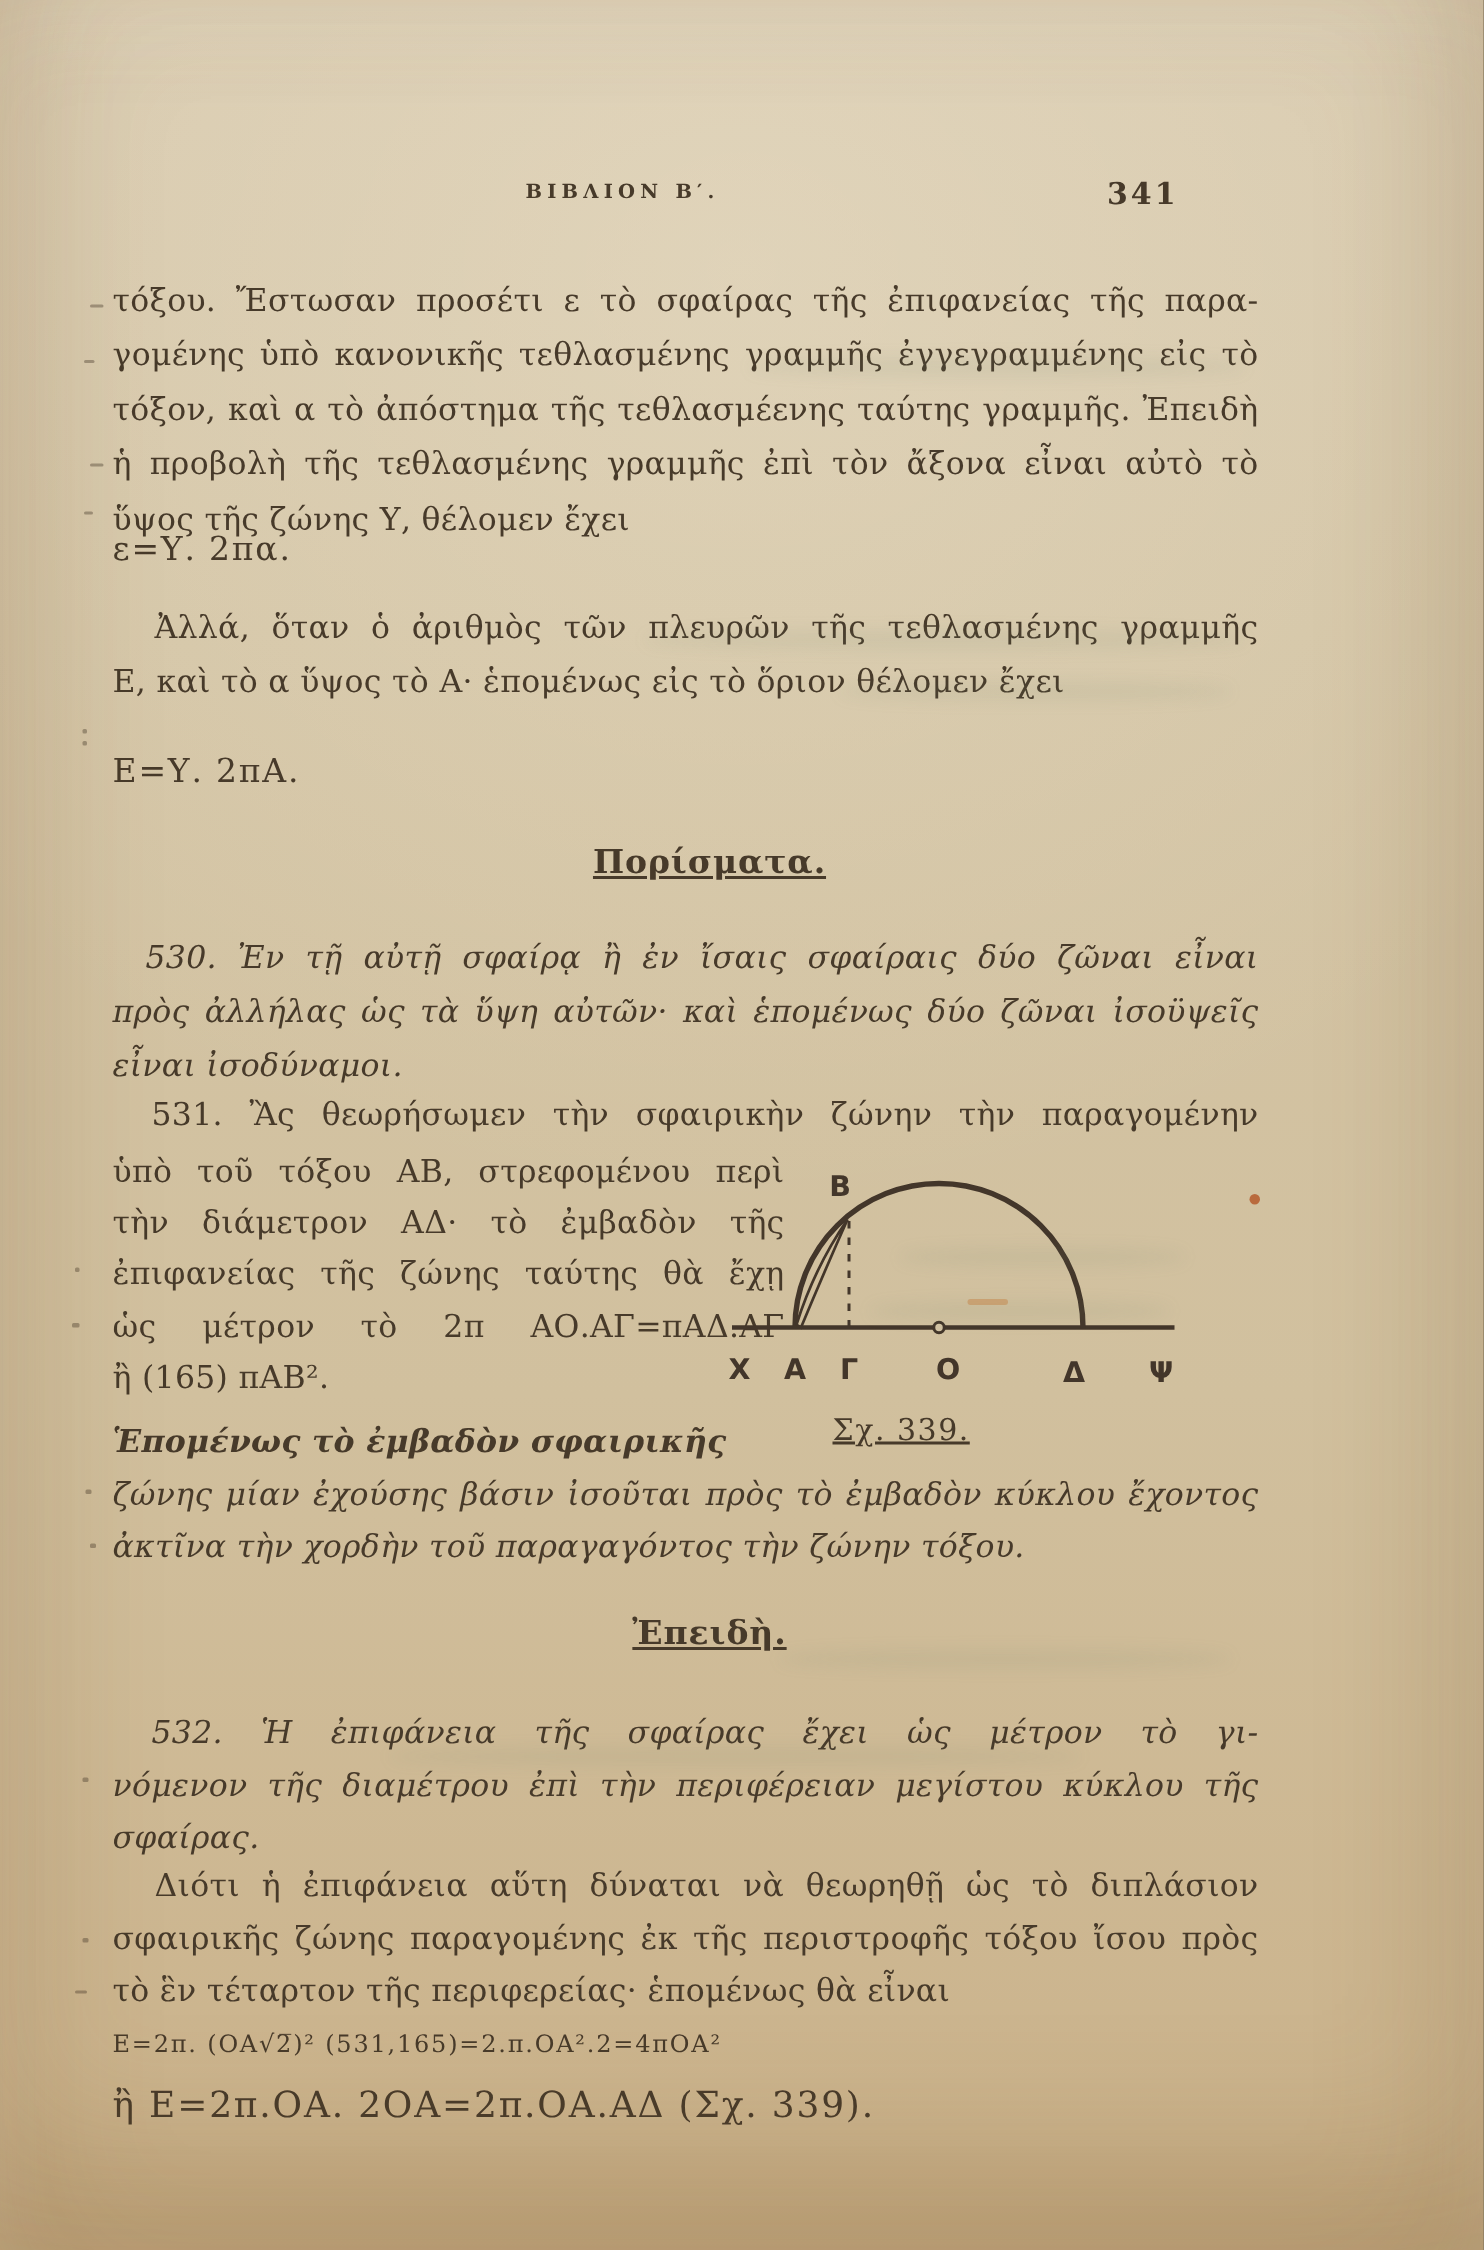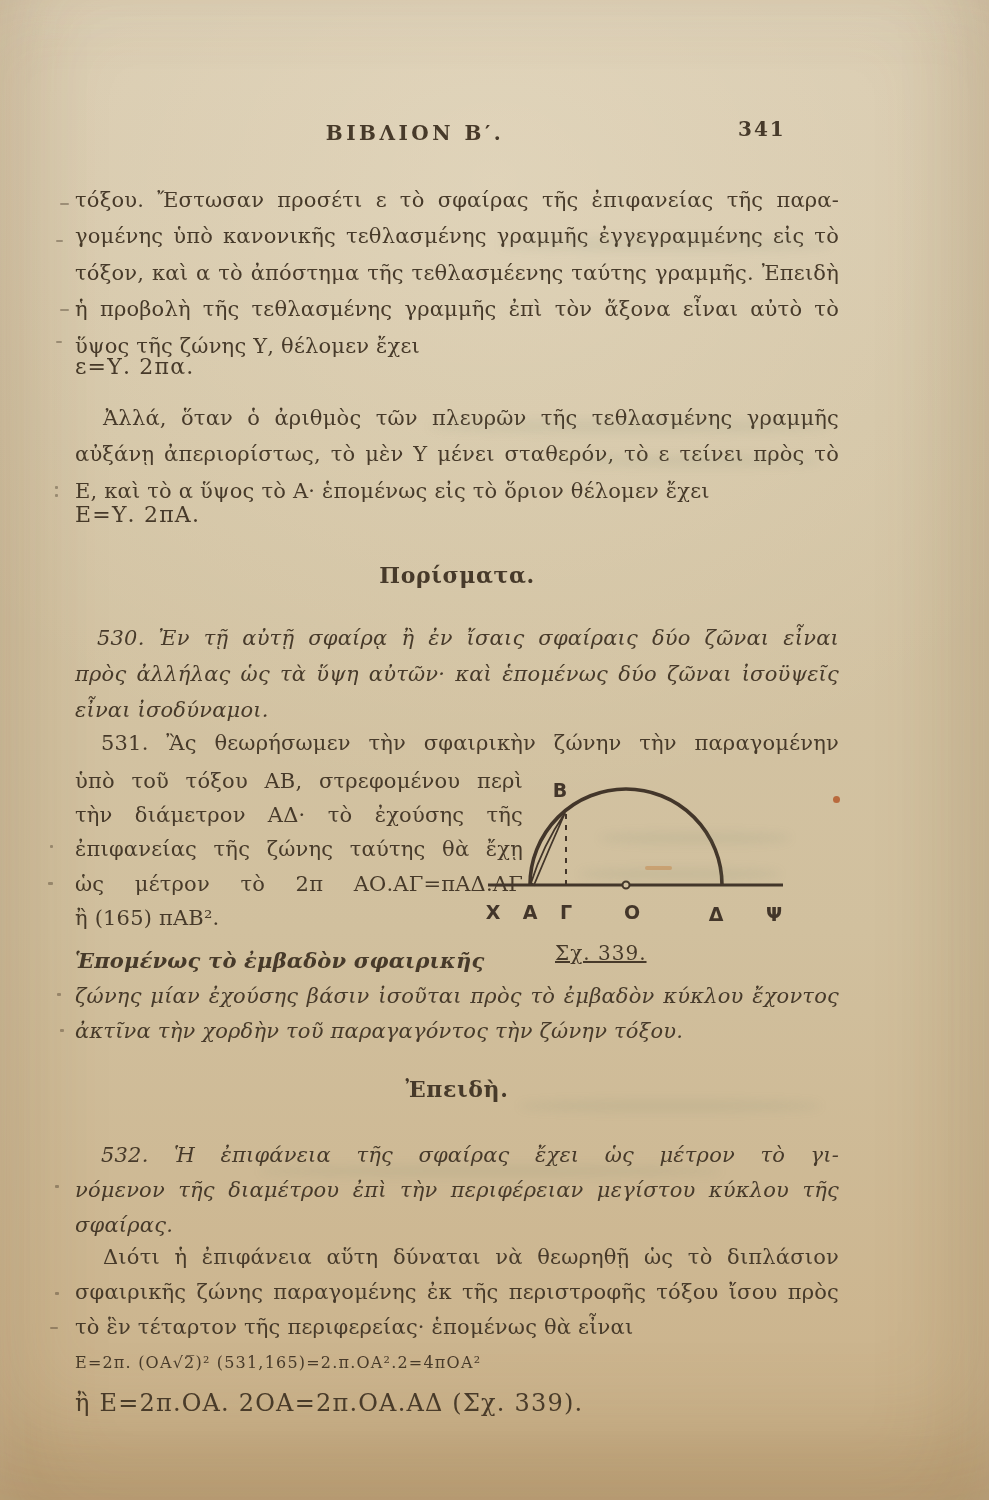--- a/index.html
+++ b/index.html
@@ -17,30 +17,30 @@
       inset 0 -70px 90px rgba(125,90,45,.20),
       inset -45px 0 80px rgba(125,95,55,.10),
       inset 45px 0 80px rgba(125,95,55,.08),
       inset 0 25px 50px rgba(255,250,235,.18);
   }
   .blk { position:absolute; left:75px; width:764px; font-size:21px; letter-spacing:.2px; }
   .ln  { display:block; }
   .j   { text-align:justify; text-align-last:justify; }
   .it  { font-style:italic; }
   .heading {
-    position:absolute; left:75px; width:764px; text-align:center;
-    font-size:22px; font-weight:bold; letter-spacing:.6px; line-height:30px;
+    position:absolute; left:91px; width:764px; text-align:center;
+    font-size:22px; font-weight:bold; letter-spacing:.6px; line-height:30px;text-decoration:underline;
   }
   .formula {
     position:absolute; left:75px; width:764px; 
     font-size:22px; letter-spacing:1.2px; line-height:30px; white-space:nowrap;
   }
   .hdr-title {
     position:absolute; top:121px; left:75px; width:680px; text-align:center;
-    font-size:20px; font-weight:600; letter-spacing:3.5px;
+    font-size:13px; font-weight:600; letter-spacing:3.5px;
   }
   .hdr-num {
     position:absolute; top:117px; left:738px; width:60px;
     font-size:20px; font-weight:bold; letter-spacing:2px;
   }
   .fig-caption {
     position:absolute; top:941px; left:555px; width:170px; 
     font-size:20px; letter-spacing:1px;text-decoration:underline;
   }
   .figure-svg { position:absolute; left:483px; top:760px; width:308px; height:166px; }
@@ -61,41 +61,40 @@
     <span class="ln j">γομένης ὑπὸ κανονικῆς τεθλασμένης γραμμῆς ἐγγεγραμμένης εἰς τὸ</span>
     <span class="ln j">τόξον, καὶ α τὸ ἀπόστημα τῆς τεθλασμέενης ταύτης γραμμῆς. Ἐπειδὴ</span>
     <span class="ln j">ἡ προβολὴ τῆς τεθλασμένης γραμμῆς ἐπὶ τὸν ἄξονα εἶναι αὐτὸ τὸ</span>
     <span class="ln">ὕψος τῆς ζώνης Υ, θέλομεν ἔχει</span>
   </div>
 
   <div class="formula" style="top:352px; padding-right:50px;">ε=Υ. 2πα.</div>
 
   <div class="blk" style="top:400px; line-height:36.4px;">
     <span class="ln j" style="text-indent:28px;">Ἀλλά, ὅταν ὁ ἀριθμὸς τῶν πλευρῶν τῆς τεθλασμένης γραμμῆς</span>
-    <span class="ln j">αὐξάνῃ ἀπεριορίστως, τὸ μὲν Υ μένει σταθερόν, τὸ ε τείνει πρὸς τὸ</span>
     <span class="ln">Ε, καὶ τὸ α ὕψος τὸ Α· ἑπομένως εἰς τὸ ὅριον θέλομεν ἔχει</span>
   </div>
 
   <div class="formula" style="top:500px; padding-right:50px;">Ε=Υ. 2πΑ.</div>
 
   <div class="heading" style="top:560px;">Πορίσματα.</div>
 
   <div class="blk it" style="top:620px; line-height:36px;">
     <span class="ln j" style="text-indent:22px;">530. Ἐν τῇ αὐτῇ σφαίρᾳ ἢ ἐν ἴσαις σφαίραις δύο ζῶναι εἶναι</span>
     <span class="ln j">πρὸς ἀλλήλας ὡς τὰ ὕψη αὐτῶν· καὶ ἑπομένως δύο ζῶναι ἰσοϋψεῖς</span>
     <span class="ln">εἶναι ἰσοδύναμοι.</span>
   </div>
 
   <div class="blk" style="top:726px; line-height:34px;">
     <span class="ln j" style="text-indent:26px;">531. Ἂς θεωρήσωμεν τὴν σφαιρικὴν ζώνην τὴν παραγομένην</span>
   </div>
 
   <div class="blk" style="top:764px; width:448px; line-height:34.2px;">
     <span class="ln j">ὑπὸ τοῦ τόξου ΑΒ, στρεφομένου περὶ</span>
-    <span class="ln j">τὴν διάμετρον ΑΔ· τὸ ἐχούσης τῆς</span>
+    <span class="ln j">τὴν διάμετρον ΑΔ· τὸ ἐμβαδὸν τῆς</span>
     <span class="ln j">ἐπιφανείας τῆς ζώνης ταύτης θὰ ἔχῃ</span>
     <span class="ln j">ὡς μέτρον τὸ 2π ΑΟ.ΑΓ=πΑΔ.ΑΓ</span>
     <span class="ln">ἢ (165) πΑΒ².</span>
   </div>
 
   <svg class="figure-svg" viewBox="483 760 308 166">
     <line x1="488" y1="885" x2="783" y2="885" stroke="#43362a" stroke-width="3"></line>
     <path d="M530,885 A96 96 0 0 1 722,885" fill="none" stroke="#43362a" stroke-width="3.6"></path>
     <line x1="566" y1="814" x2="566" y2="884" stroke="#43362a" stroke-width="2" stroke-dasharray="5 6"></line>
     <path d="M531,883 Q543,845 565,813 Q549,849 534,885 Z" fill="none" stroke="#43362a" stroke-width="1.8"></path>

